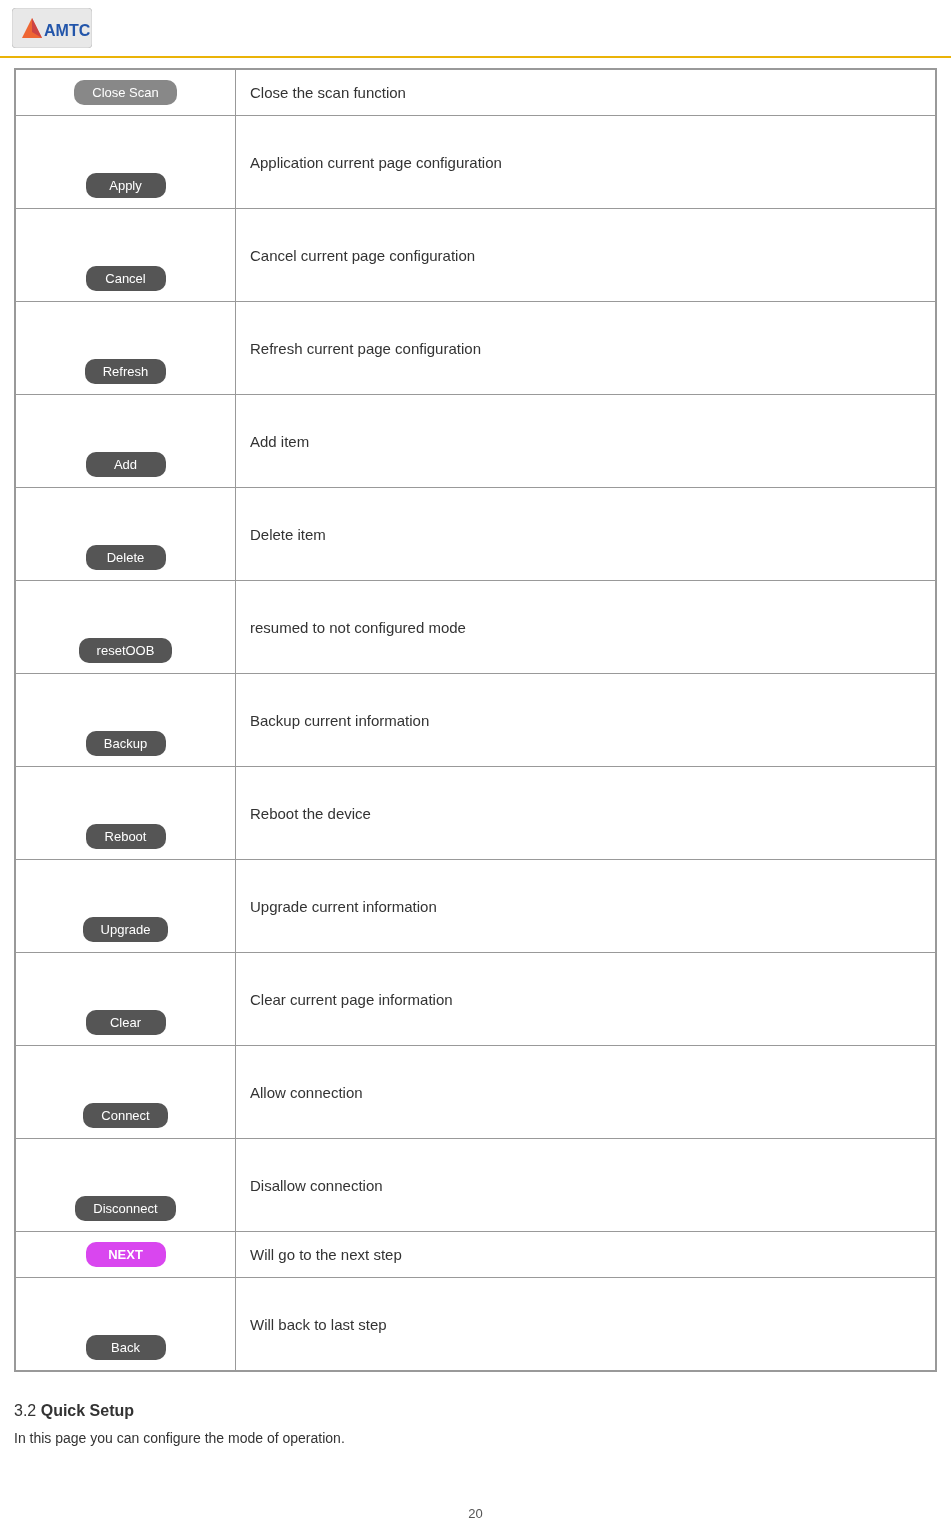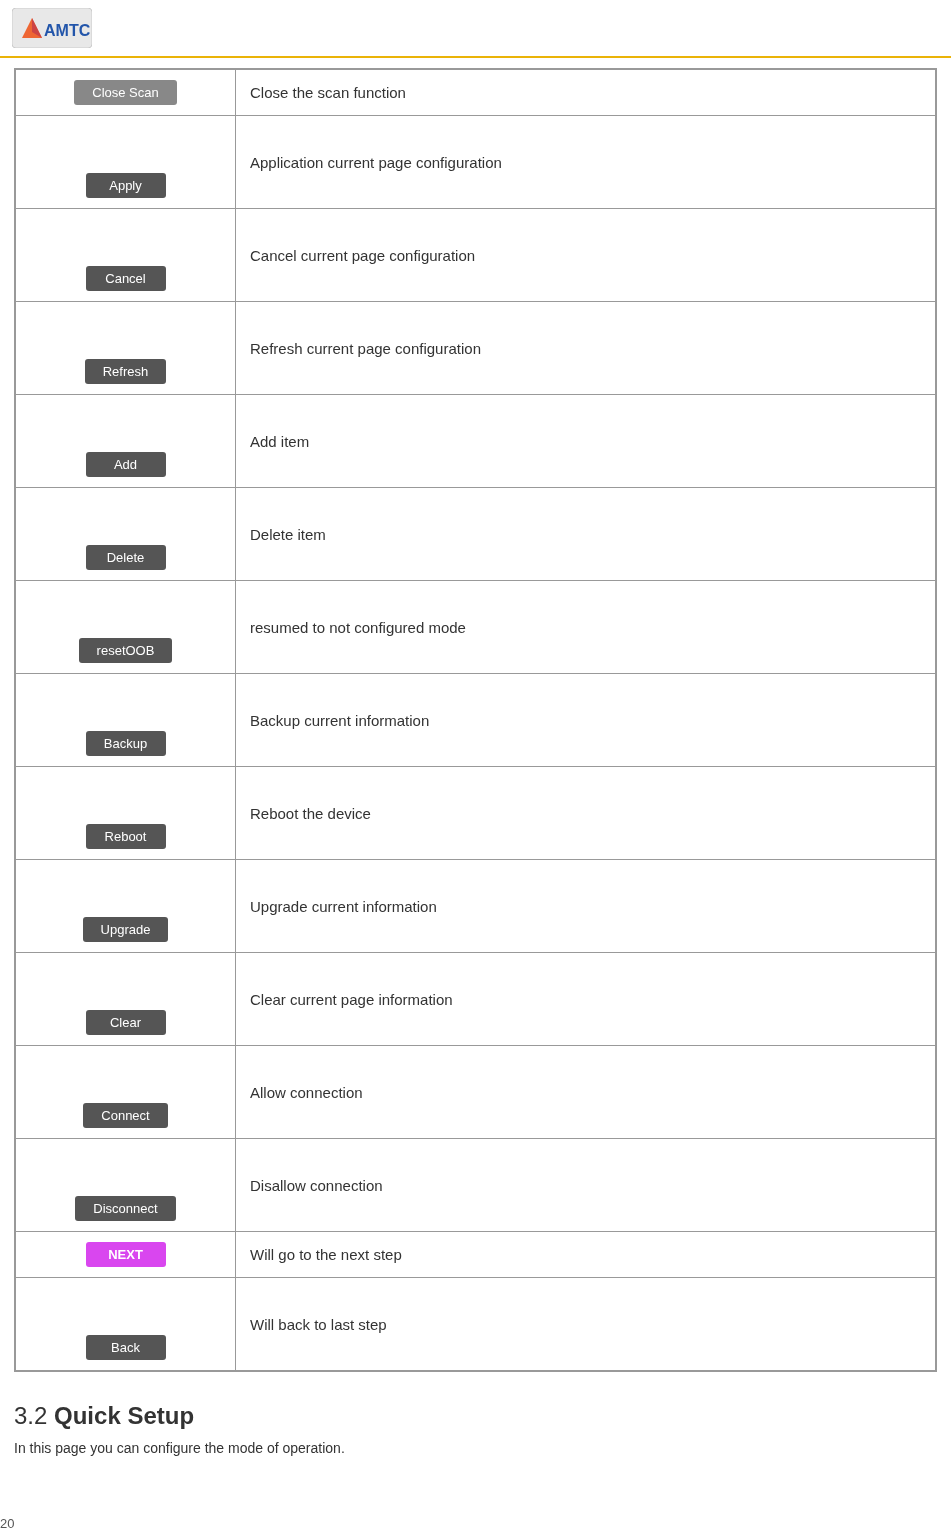--- a/index.html
+++ b/index.html
@@ -37,43 +37,44 @@
       width: 220px;
       text-align: center;
     }
     td:last-child {
       font-size: 15px;
     }
     .btn {
       display: inline-block;
       padding: 5px 18px;
       border: none;
-      border-radius: 3px;
+      border-radius: 10px;
       cursor: pointer;
       font-size: 13px;
       color: #fff;
       background: #555;
       min-width: 80px;
     }
     .btn-gray { background: #888; }
     .btn-dark { background: #555; margin-top: 47px; }
     .btn-next { background: #d946ef; text-transform: uppercase; font-weight: bold; }
 
     .section-title {
       margin: 30px 14px 7px 14px;
-      font-size: 24px;
+      font-size: 16px;
     }
     .section-title span.bold {
       font-weight: bold;
     }
     .section-desc {
       margin: 10px 14px;
       font-size: 14px;
     }
     .page-number {
+      text-align: center;
       margin-top: 60px;
       font-size: 13px;
       color: #555;
     }
   </style>
 </head>
 <body>
 
 <div class="header">
 

